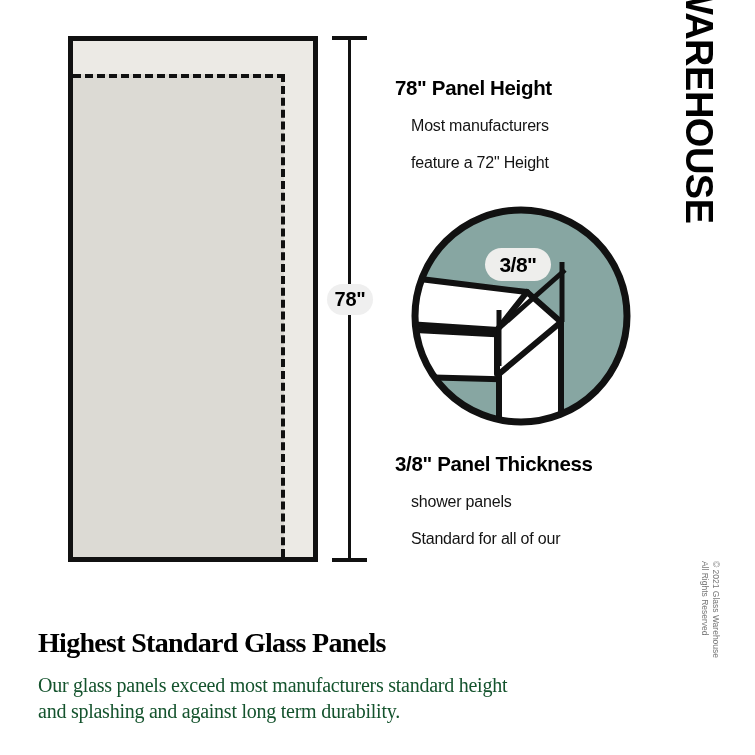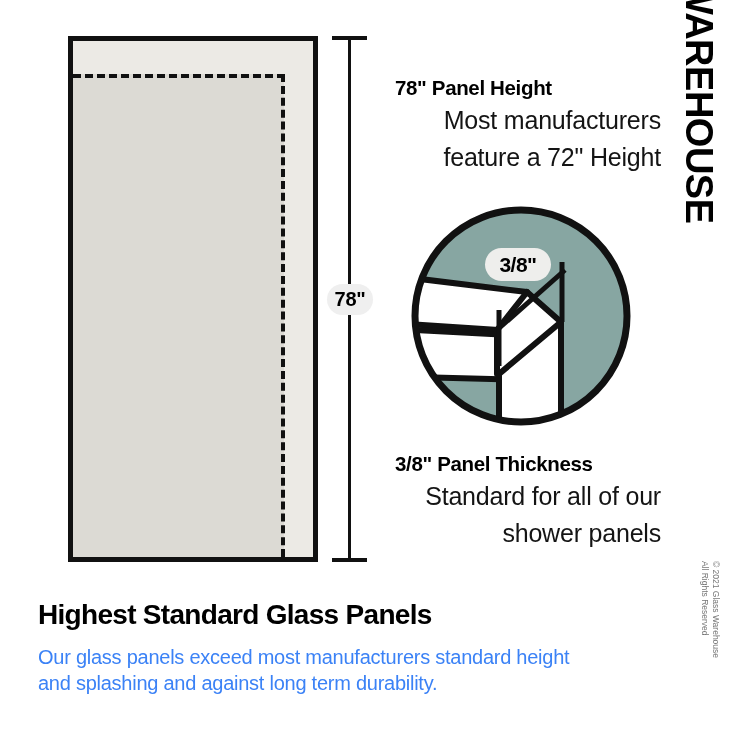--- a/index.html
+++ b/index.html
@@ -113,27 +113,26 @@
   .callout-bottom { top: 452px; }
 
   .callout-title {
     font-size: 20.5px;
     font-weight: bold;
     letter-spacing: -0.35px;
     line-height: 1.18;
     margin: 0 0 3px 0;
   }
   .callout-body {
-    font-size: 25px;
+    font-size: 16px;
     font-weight: normal;
     letter-spacing: -0.2px;
     line-height: 1.30;
-    margin: 4px;
+    margin: 16px;
     color: #141414;
-    text-align: right;
   }
 
   
   .detail-circle {
     position: absolute;
     left: 409px;
     top: 204px;
     width: 224px;
     height: 224px;
   }
@@ -194,36 +193,37 @@
     line-height: 1.35;
     color: #777777;
     text-align: left;
   }
   .copyright-vertical .cr-inner div { white-space: nowrap; }
 
   
   .footer-block {
     position: absolute;
     left: 38px;
-    top: 600px;
+    top: 628px;
     width: 625px;
+    font-family: Liberation Serif, serif;
   }
   .footer-heading {
     font-size: 28px;
     font-weight: bold;
     letter-spacing: -0.7px;
     margin: 0 0 13px 0;
     line-height: 1.1;
   }
   .footer-text {
     font-size: 20px;
     line-height: 1.33;
     letter-spacing: -0.25px;
     margin: 0;
-    color: #3b82f6;
+    color: #14532d;
   }
 </style>
 </head>
 <body>
 
 <div id="infographic">
 
   <div class="panel-figure">
     <div class="panel-outline"></div>
     <div class="panel-top-strip"></div>
@@ -270,22 +270,22 @@
       </g>
 
       <circle cx="112" cy="112" r="106" fill="none" stroke="#111111" stroke-width="7"></circle>
     </svg>
 
     <div class="thick-pill">3/8"</div>
   </div>
 
   <div class="callout callout-bottom">
     <p class="callout-title">3/8" Panel Thickness</p>
+    <p class="callout-body">shower panels</p>
     <p class="callout-body">Standard for all of our</p>
-    <p class="callout-body">shower panels</p>
   </div>
 
   <div class="brand-vertical">
     <span>GLASSWAREHOUSE</span>
   </div>
 
   <div class="copyright-vertical">
     <div class="cr-inner">
       <div>© 2021 Glass Warehouse</div>
       <div>All Rights Reserved</div>

